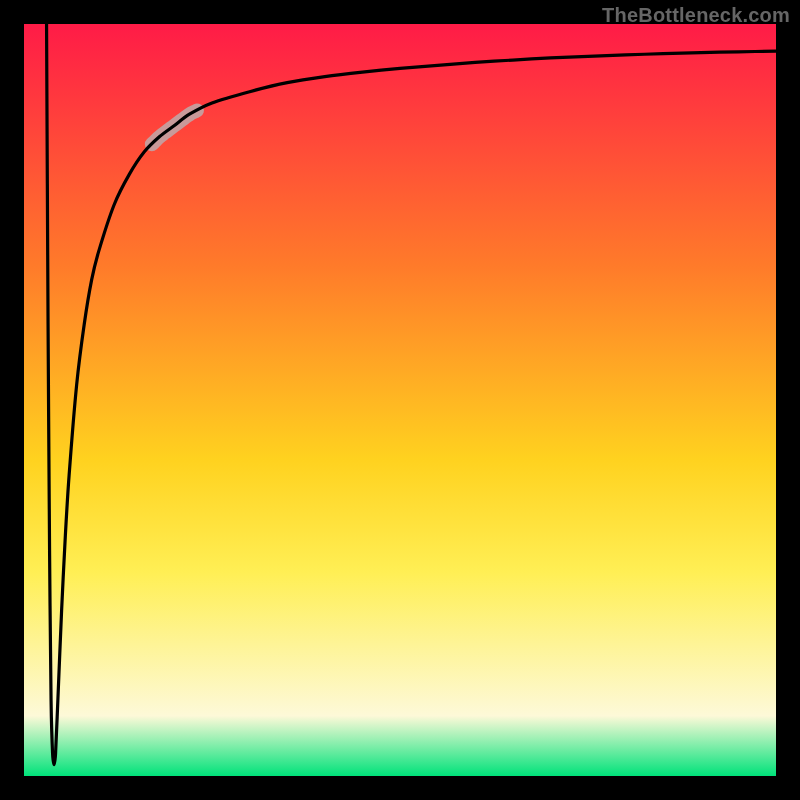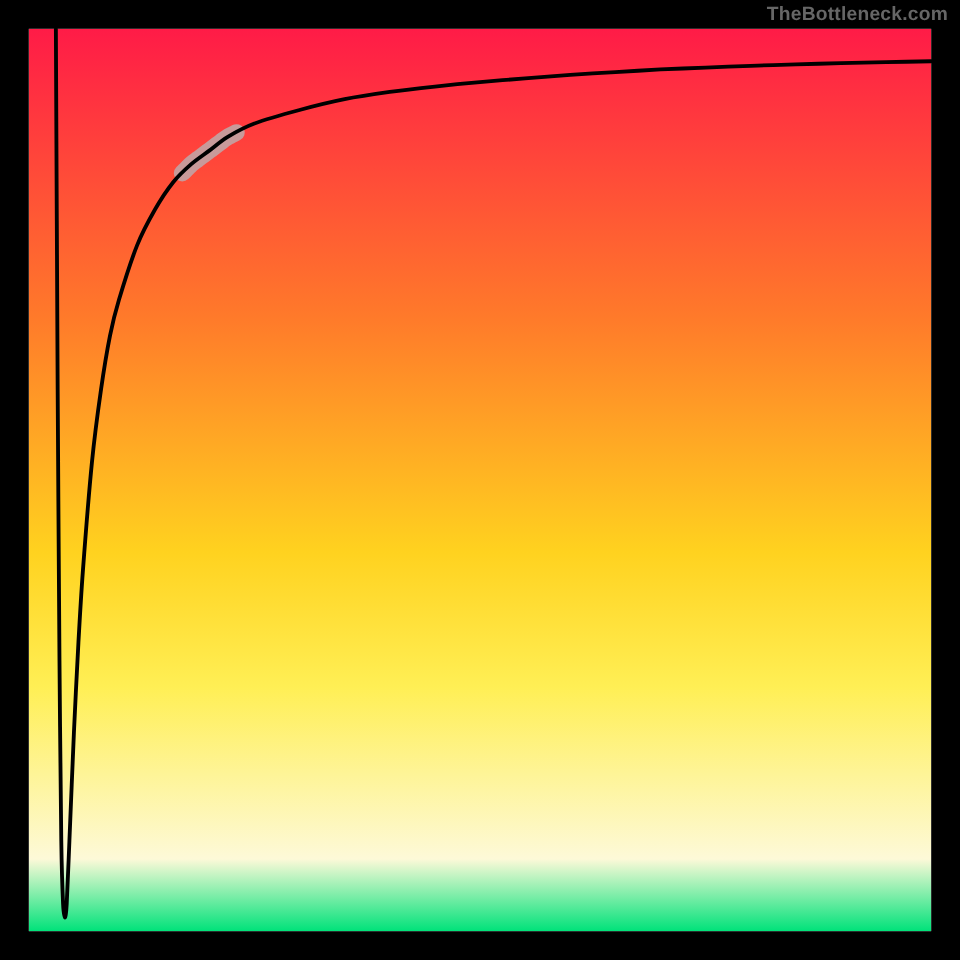--- a/index.html
+++ b/index.html
@@ -9,21 +9,21 @@
     height: 800px;
     overflow: hidden;
     background: #fff;
     font-family: Arial, Helvetica, sans-serif;
   }
   .attribution {
     position: absolute;
     top: 4px;
     right: 10px;
     font-weight: bold;
-    font-size: 16px;
+    font-size: 20px;
     color: #666;
     letter-spacing: 0.2px;
     z-index: 10;
   }
   .chart-wrap {
     position: absolute;
     left: 0;
     top: 0;
     width: 800px;
     height: 800px;

